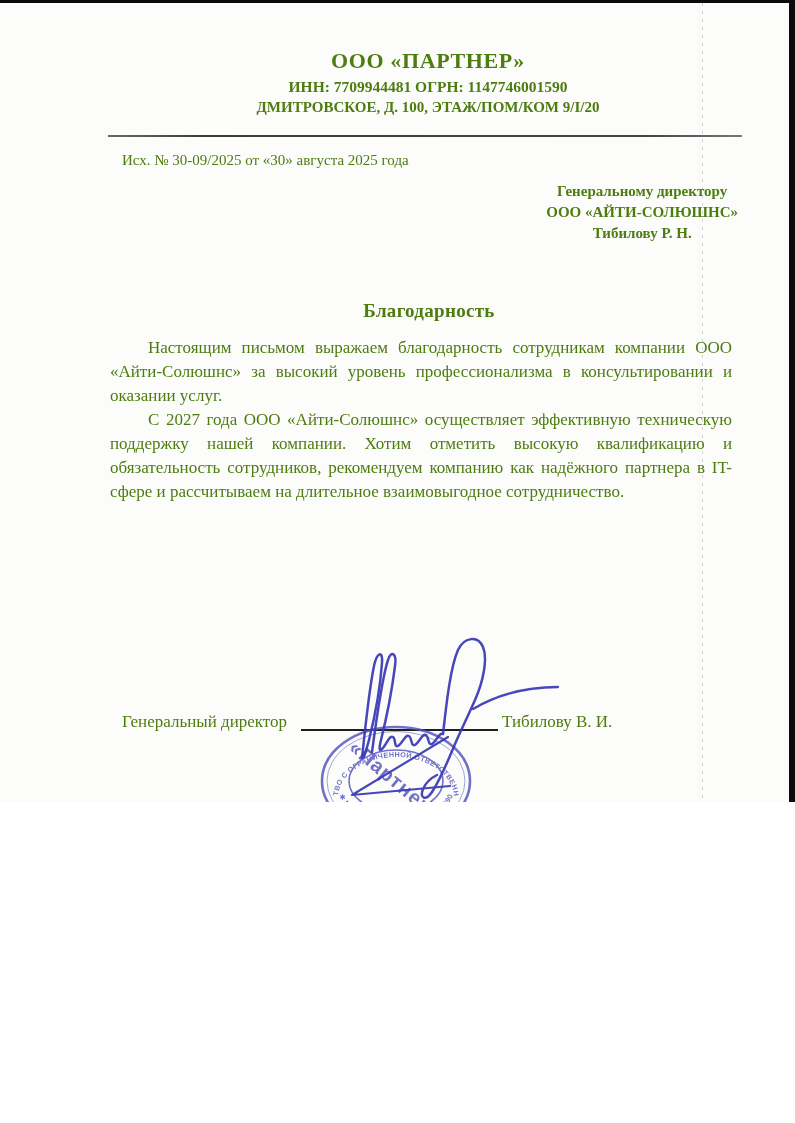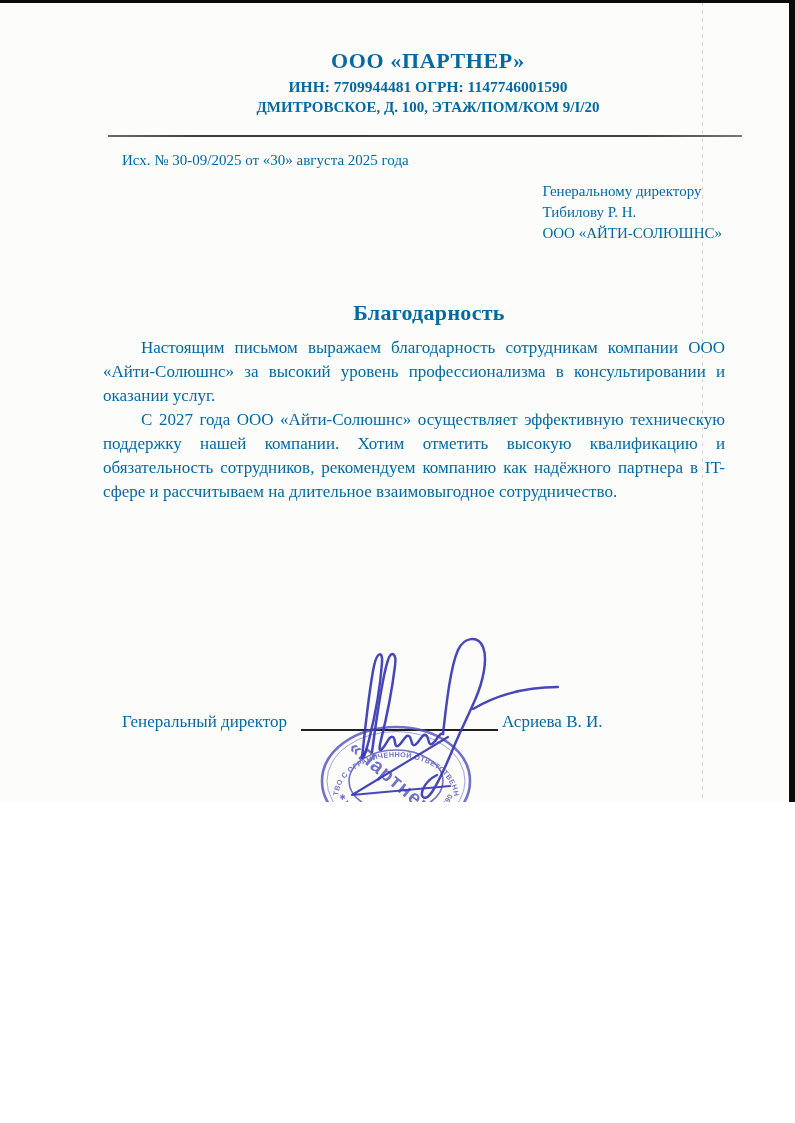--- a/index.html
+++ b/index.html
@@ -2,40 +2,40 @@
 <html><head>
 <meta charset="utf-8">
 <style>
   html,body { margin:0; padding:0; background:#ffffff; }
   .page {
     position:relative;
     width:795px; height:802px;
     background:#fcfcfb;
     overflow:hidden;
     font-family:"Liberation Serif","DejaVu Serif",serif;
-    color:#0369a1;
+    color:#4d7c0f;
   }
   .scan-border-top { position:absolute; top:0; left:0; right:0; height:3px; background:#0b0b0b; }
   .scan-border-right { position:absolute; top:0; right:0; bottom:0; width:6px; background:#0b0b0b; }
   .fold-line {
     position:absolute; left:702px; top:3px; bottom:0; width:1px;
     background:repeating-linear-gradient(to bottom, rgba(125,125,150,0.33) 0 3px, transparent 3px 8px);
   }
   .header { position:absolute; top:48px; left:98px; width:660px; text-align:center; }
   .company-name { font-size:22px; font-weight:bold; letter-spacing:0.6px; }
   .inn-line { font-size:15.5px; font-weight:bold; margin-top:4px; }
   .addr-line { font-size:15px; font-weight:bold; line-height:19px; margin-top:2px; }
   .head-rule { position:absolute; top:135px; left:108px; width:634px; height:2px;
     background:linear-gradient(to right, #6a6a6a, #3c3c3c 15%, #454545 85%, #777); }
   .ref-line { position:absolute; top:152px; left:122px; font-size:15px; font-weight:normal; }
-  .recipient { position:absolute; top:181px; right:73px; text-align:left;
-    font-size:15px; font-weight:normal; line-height:21px; }
+  .recipient { position:absolute; top:181px; right:57px; text-align:center;
+    font-size:15px; font-weight:bold; line-height:21px; }
   .doc-title { position:absolute; top:300px; left:118px; width:622px; text-align:center;
-    font-size:22px; font-weight:bold; letter-spacing:0.3px; }
-  .body-text { position:absolute; top:336px; left:103px; width:622px;
+    font-size:19px; font-weight:bold; letter-spacing:0.3px; }
+  .body-text { position:absolute; top:336px; left:110px; width:622px;
     font-size:17px; line-height:24px; text-align:justify; }
   .body-text p { margin:0; text-indent:38px; }
   .sig-role { position:absolute; top:712px; left:122px; font-size:17px; }
   .sig-underline { position:absolute; top:729px; left:301px; width:197px; height:2px; background:#1f1f1f; }
   .sig-name { position:absolute; top:712px; left:502px; font-size:17px; }
   .ink-overlay { position:absolute; top:0; left:0; width:795px; height:1123px; pointer-events:none; }
   .stamp-text { font-family:"Liberation Sans","DejaVu Sans",sans-serif; font-weight:bold; }
 </style>
 </head>
 <body>
@@ -51,34 +51,34 @@
     <div class="inn-line">ИНН: 7709944481 ОГРН: 1147746001590</div>
     <div class="addr-line">ДМИТРОВСКОЕ, Д. 100, ЭТАЖ/ПОМ/КОМ 9/I/20</div>
   </div>
 
   <div class="head-rule"></div>
 
   <div class="ref-line">Исх. № 30-09/2025 от «30» августа 2025 года</div>
 
   <div class="recipient">
     <div>Генеральному директору</div>
+    <div>ООО «АЙТИ-СОЛЮШНС»</div>
     <div>Тибилову Р. Н.</div>
-    <div>ООО «АЙТИ-СОЛЮШНС»</div>
   </div>
 
   <div class="doc-title">Благодарность</div>
 
   <div class="body-text">
     <p>Настоящим письмом выражаем благодарность сотрудникам компании ООО «Айти-Солюшнс» за высокий уровень профессионализма в консультировании и оказании услуг.</p>
     <p>С 2027 года ООО «Айти-Солюшнс» осуществляет эффективную техническую поддержку нашей компании. Хотим отметить высокую квалификацию и обязательность сотрудников, рекомендуем компанию как надёжного партнера в IT-сфере и рассчитываем на длительное взаимовыгодное сотрудничество.</p>
   </div>
 
   <div class="sig-role">Генеральный директор</div>
   <div class="sig-underline"></div>
-  <div class="sig-name">Асриева В. И.</div>
+  <div class="sig-name">Тибилову В. И.</div>
 
   <svg class="ink-overlay" viewBox="0 0 795 1123" xmlns="http://www.w3.org/2000/svg">
 
     <g opacity="0.82">
       <ellipse cx="396" cy="781" rx="74" ry="54" fill="none" stroke="#5353be" stroke-width="2.6"></ellipse>
       <ellipse cx="396" cy="781" rx="69" ry="49.5" fill="none" stroke="#5353be" stroke-width="1" opacity="0.65"></ellipse>
       <ellipse cx="396" cy="781" rx="47" ry="31" fill="none" stroke="#5353be" stroke-width="1.6"></ellipse>
       <defs>
         <path id="arcTop" d="M 338,798 A 58,41 0 1 1 454,798" fill="none"></path>
         <path id="arcBot" d="M 337,790 A 60,45 0 0 0 455,790" fill="none"></path>

